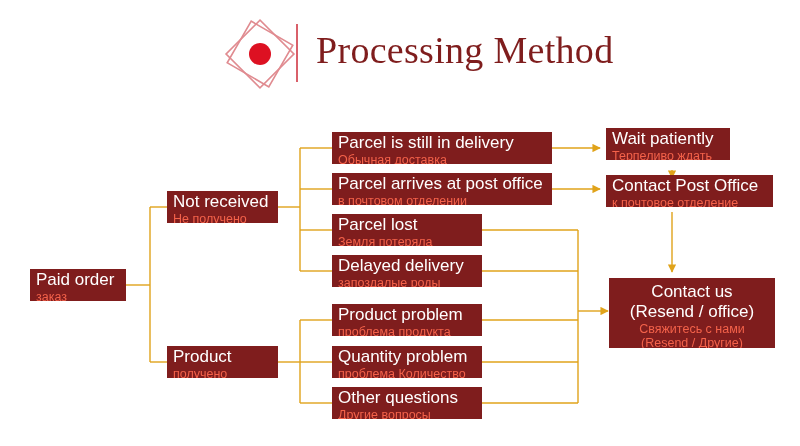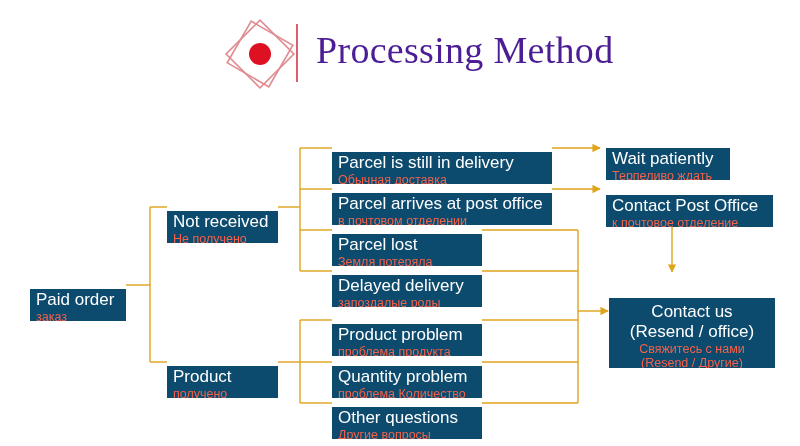--- a/index.html
+++ b/index.html
@@ -13,35 +13,34 @@
   #stage{position:absolute;left:0;top:0;width:800px;height:446px;}
 
   
   .header{position:absolute;left:0;top:0;width:800px;height:104px;}
   .logo{position:absolute;left:220px;top:18px;width:80px;height:72px;}
   .logo svg{display:block;}
   .divider{position:absolute;left:296px;top:24px;width:2px;height:58px;background:#d9606a;}
   .title{
     position:absolute;left:316px;top:28px;
     font-family:"Liberation Serif",serif;
-    font-size:38px;color:#4c1d95;letter-spacing:.3px;white-space:nowrap;
+    font-size:38px;color:#7f1d1d;letter-spacing:.3px;white-space:nowrap;
   }
 
   
   #wires{position:absolute;left:0;top:0;width:800px;height:446px;}
 
   
   .node{
     position:absolute;
-    background:#0c4a6e;
+    background:#7f1d1d;
     box-sizing:border-box;
     padding:1px 6px 2px 6px;
     overflow:hidden;
     line-height:1.0;
-    margin-top:20px;
   }
   .node .en{
     display:block;
     color:#ffffff;
     font-size:17px;
     line-height:20px;
     white-space:nowrap;
   }
   .node .ru{
     display:block;

